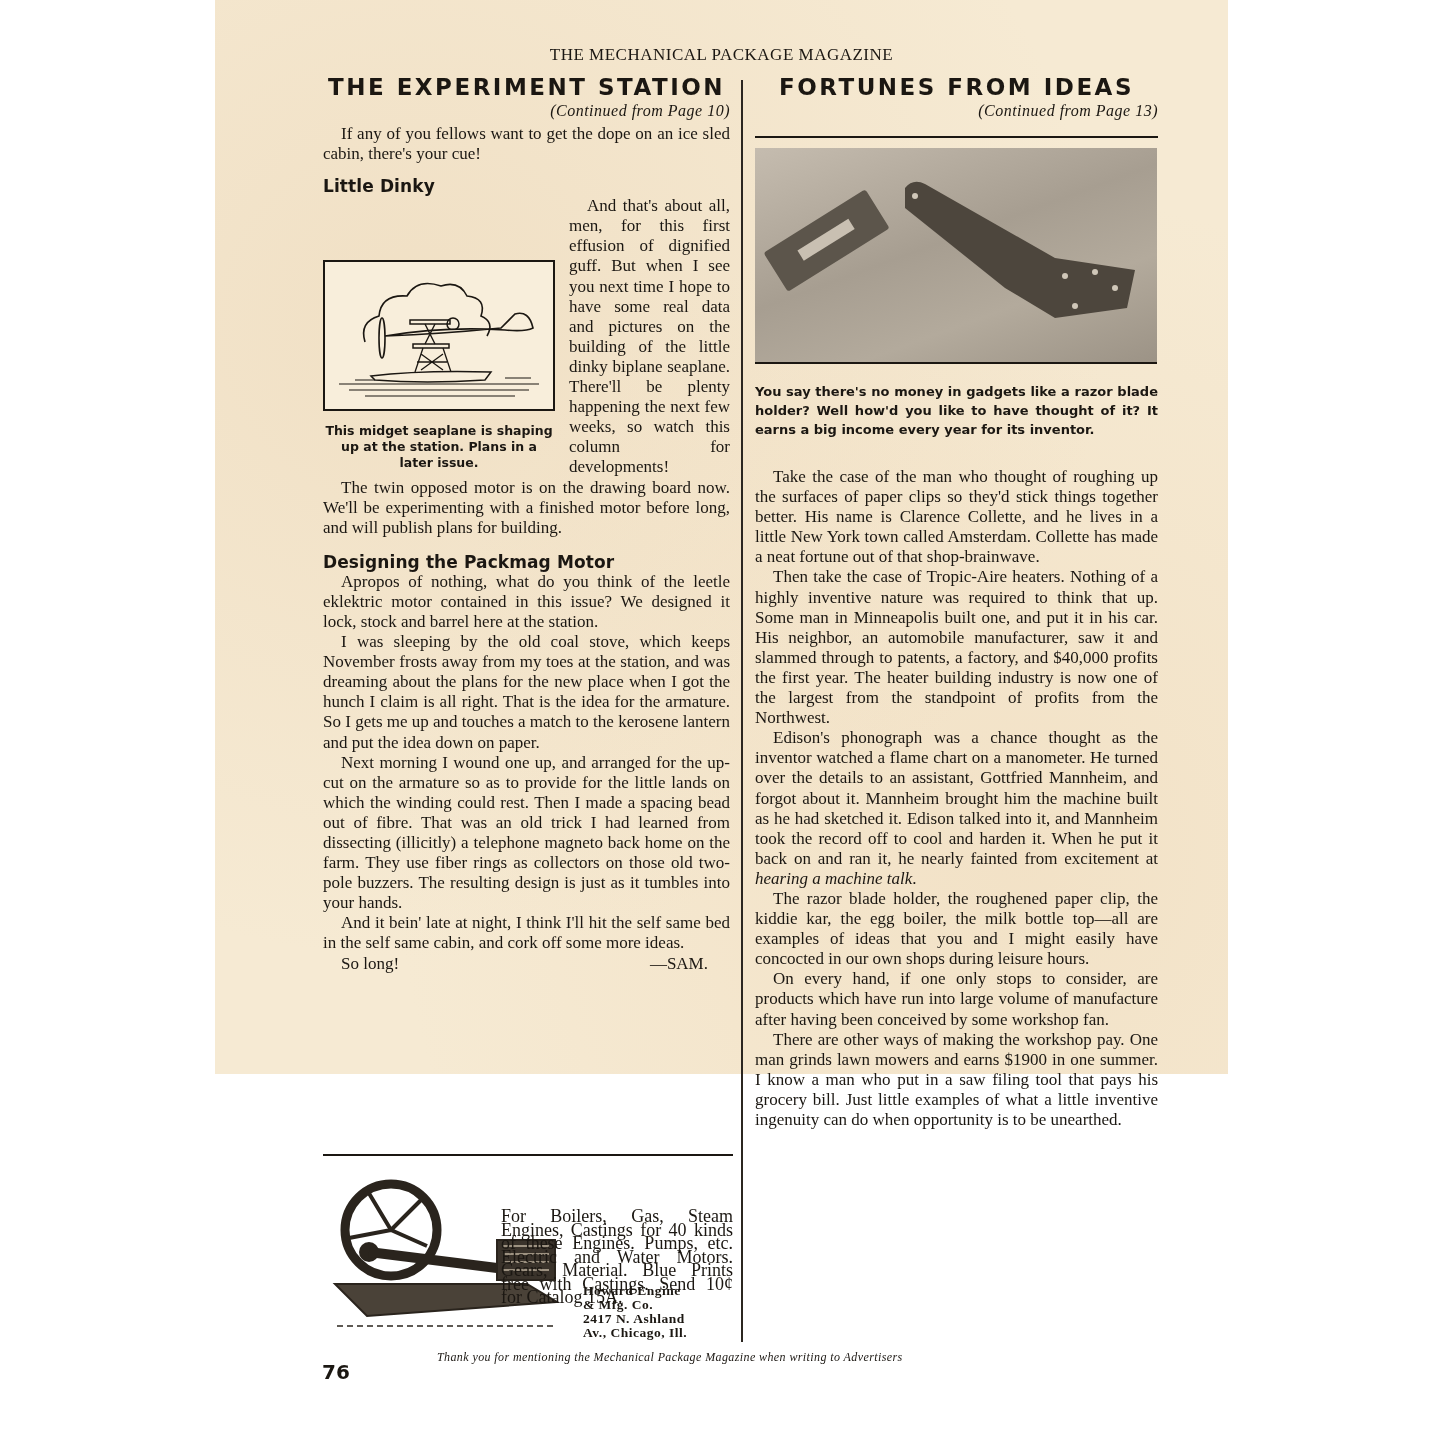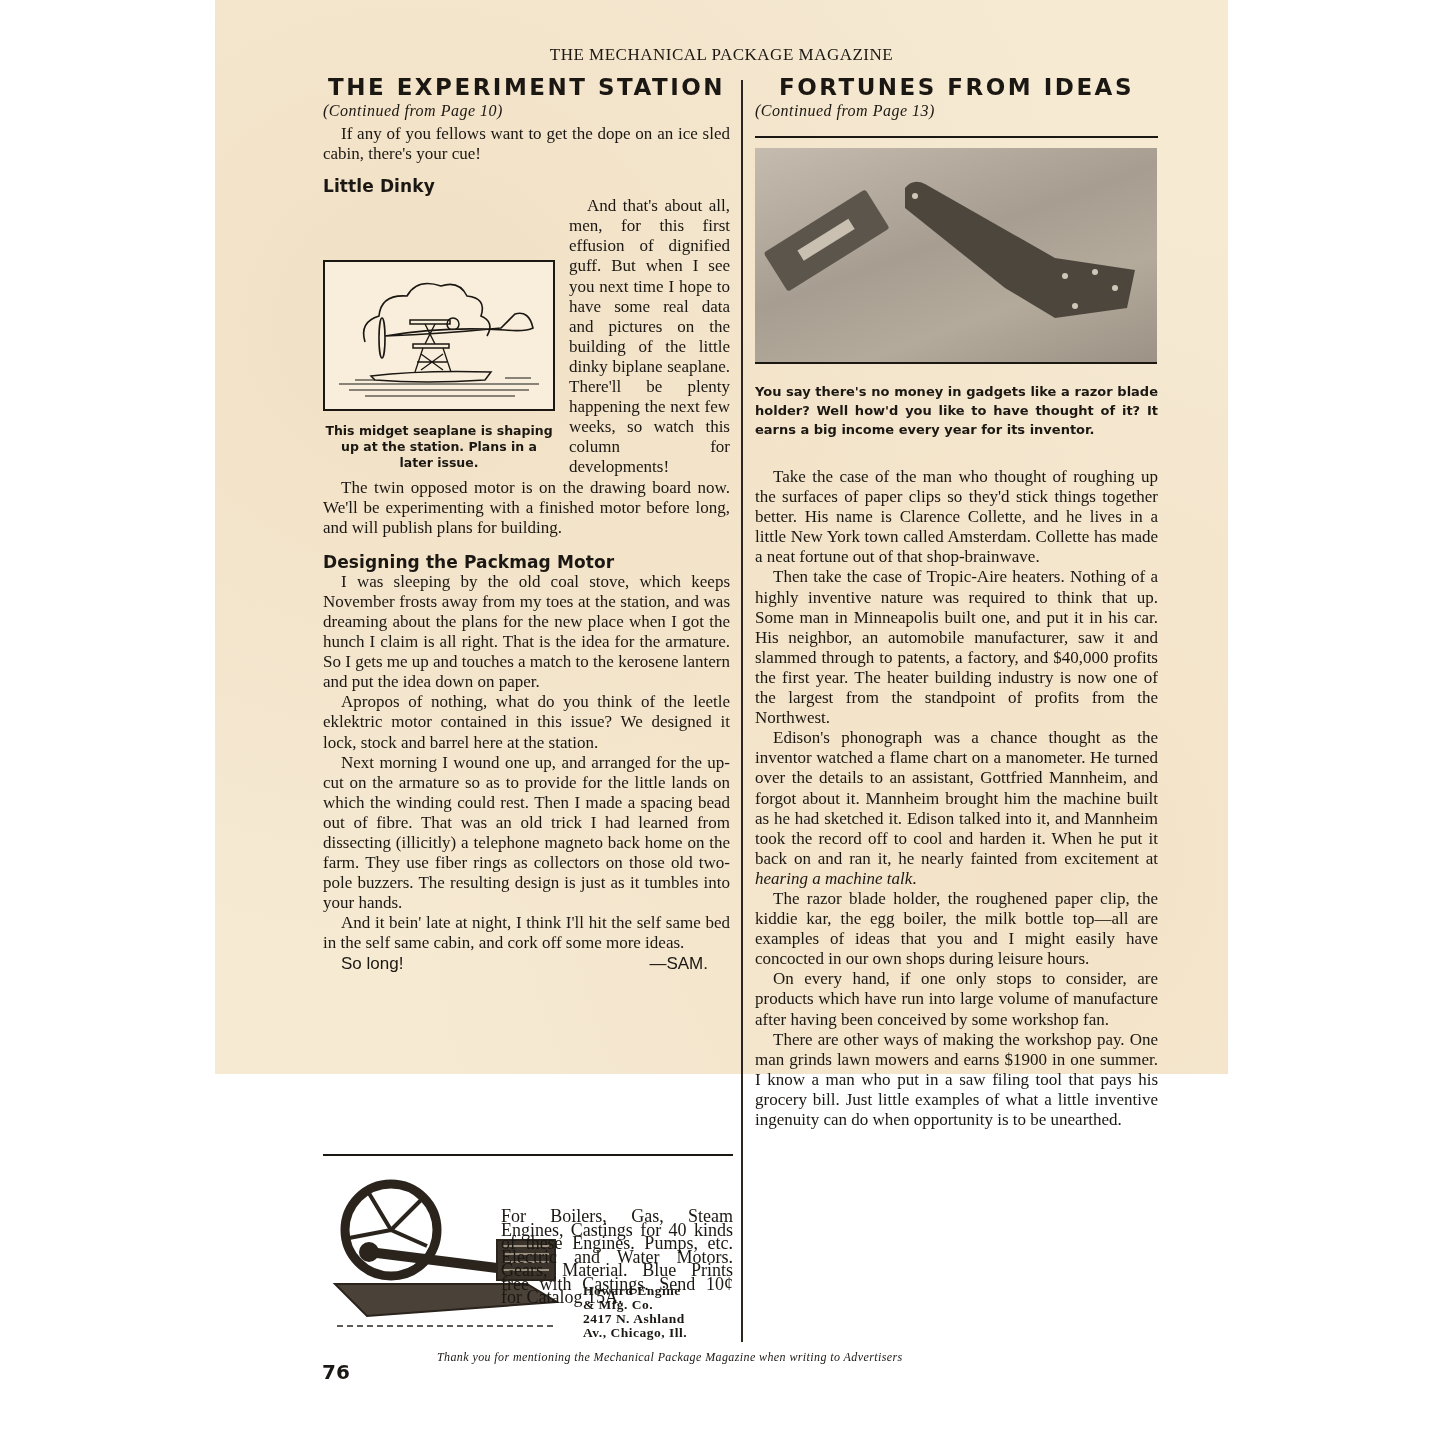--- a/index.html
+++ b/index.html
@@ -21,21 +21,21 @@
   .col-divider { position:absolute; left:526px; top:80px; width:1.5px; height:1262px; background:#2b2620; }
   .col { position:absolute; top:74px; }
   .col.left { left:108px; width:407px; }
   .col.right { left:540px; width:403px; }
   .head-title {
     font-family:"DejaVu Sans", sans-serif; font-weight:bold; font-size:23px;
     letter-spacing:2.5px; text-align:center; margin:0; white-space:nowrap;
   }
   .continued {
     font-family:"Liberation Serif", serif; font-style:italic; font-size:16px;
-    text-align:left; margin:2px 0 4px; letter-spacing:0.5px;
+    text-align:right; margin:2px 0 4px; letter-spacing:0.5px;
   }
   p.body {
     font-family:"Liberation Serif", serif; font-size:17px; line-height:20.1px;
     text-align:justify; margin:0; text-indent:18px; hyphens:manual;
   }
   .subhead {
     font-family:"DejaVu Sans", sans-serif; font-weight:bold; font-size:17px;
     margin:12px 0 0; letter-spacing:0.1px;
   }
   .fig-left { float:left; width:232px; margin:8px 14px 4px 0; }
@@ -106,25 +106,25 @@
             <path d="M14 122 h200 M24 128 h180 M40 134 h150 M30 118 h20 M180 116 h26" stroke="#1b1712" stroke-width="1.2"></path>
           </svg>
         </div>
         <div class="caption">This midget seaplane is shaping up at the station. Plans in a later issue.</div>
       </div>
       <p class="body">And that's about all, men, for this first effusion of dignified guff. But when I see you next time I hope to have some real data and pictures on the building of the little dinky biplane seaplane. There'll be plenty happening the next few weeks, so watch this column for developments!</p>
       <p class="body">The twin opposed motor is on the drawing board now. We'll be experimenting with a finished motor before long, and will publish plans for building.</p>
     </div>
 
     <div class="subhead" style="clear:both; margin-top:14px;">Designing the Packmag Motor</div>
+    <p class="body">Apropos of nothing, what do you think of the leetle eklektric motor contained in this issue? We designed it lock, stock and barrel here at the station.</p>
     <p class="body">I was sleeping by the old coal stove, which keeps November frosts away from my toes at the station, and was dreaming about the plans for the new place when I got the hunch I claim is all right. That is the idea for the armature. So I gets me up and touches a match to the kerosene lantern and put the idea down on paper.</p>
-    <p class="body">Apropos of nothing, what do you think of the leetle eklektric motor contained in this issue? We designed it lock, stock and barrel here at the station.</p>
     <p class="body">Next morning I wound one up, and arranged for the up-cut on the armature so as to provide for the little lands on which the winding could rest. Then I made a spacing bead out of fibre. That was an old trick I had learned from dissecting (illicitly) a telephone magneto back home on the farm. They use fiber rings as collectors on those old two-pole buzzers. The resulting design is just as it tumbles into your hands.</p>
     <p class="body">And it bein' late at night, I think I'll hit the self same bed in the self same cabin, and cork off some more ideas.</p>
-    <div class="sig" style="font-family:Liberation Sans, sans-serif; font-size:17px; line-height:20px;">
+    <div class="sig" style="font-family:Liberation Serif, serif; font-size:17px; line-height:20px;">
       <span>So long!</span>
       <span>—SAM.</span>
     </div>
   </div>
 
   <div class="ad">
     <div class="ad-rule"></div>
     <div class="ad-body">
       <svg style="position:absolute; left:4px; top:20px;" width="250" height="160" viewBox="0 0 250 160">
         <circle cx="64" cy="54" r="46" fill="none" stroke="#2a241d" stroke-width="9"></circle>

